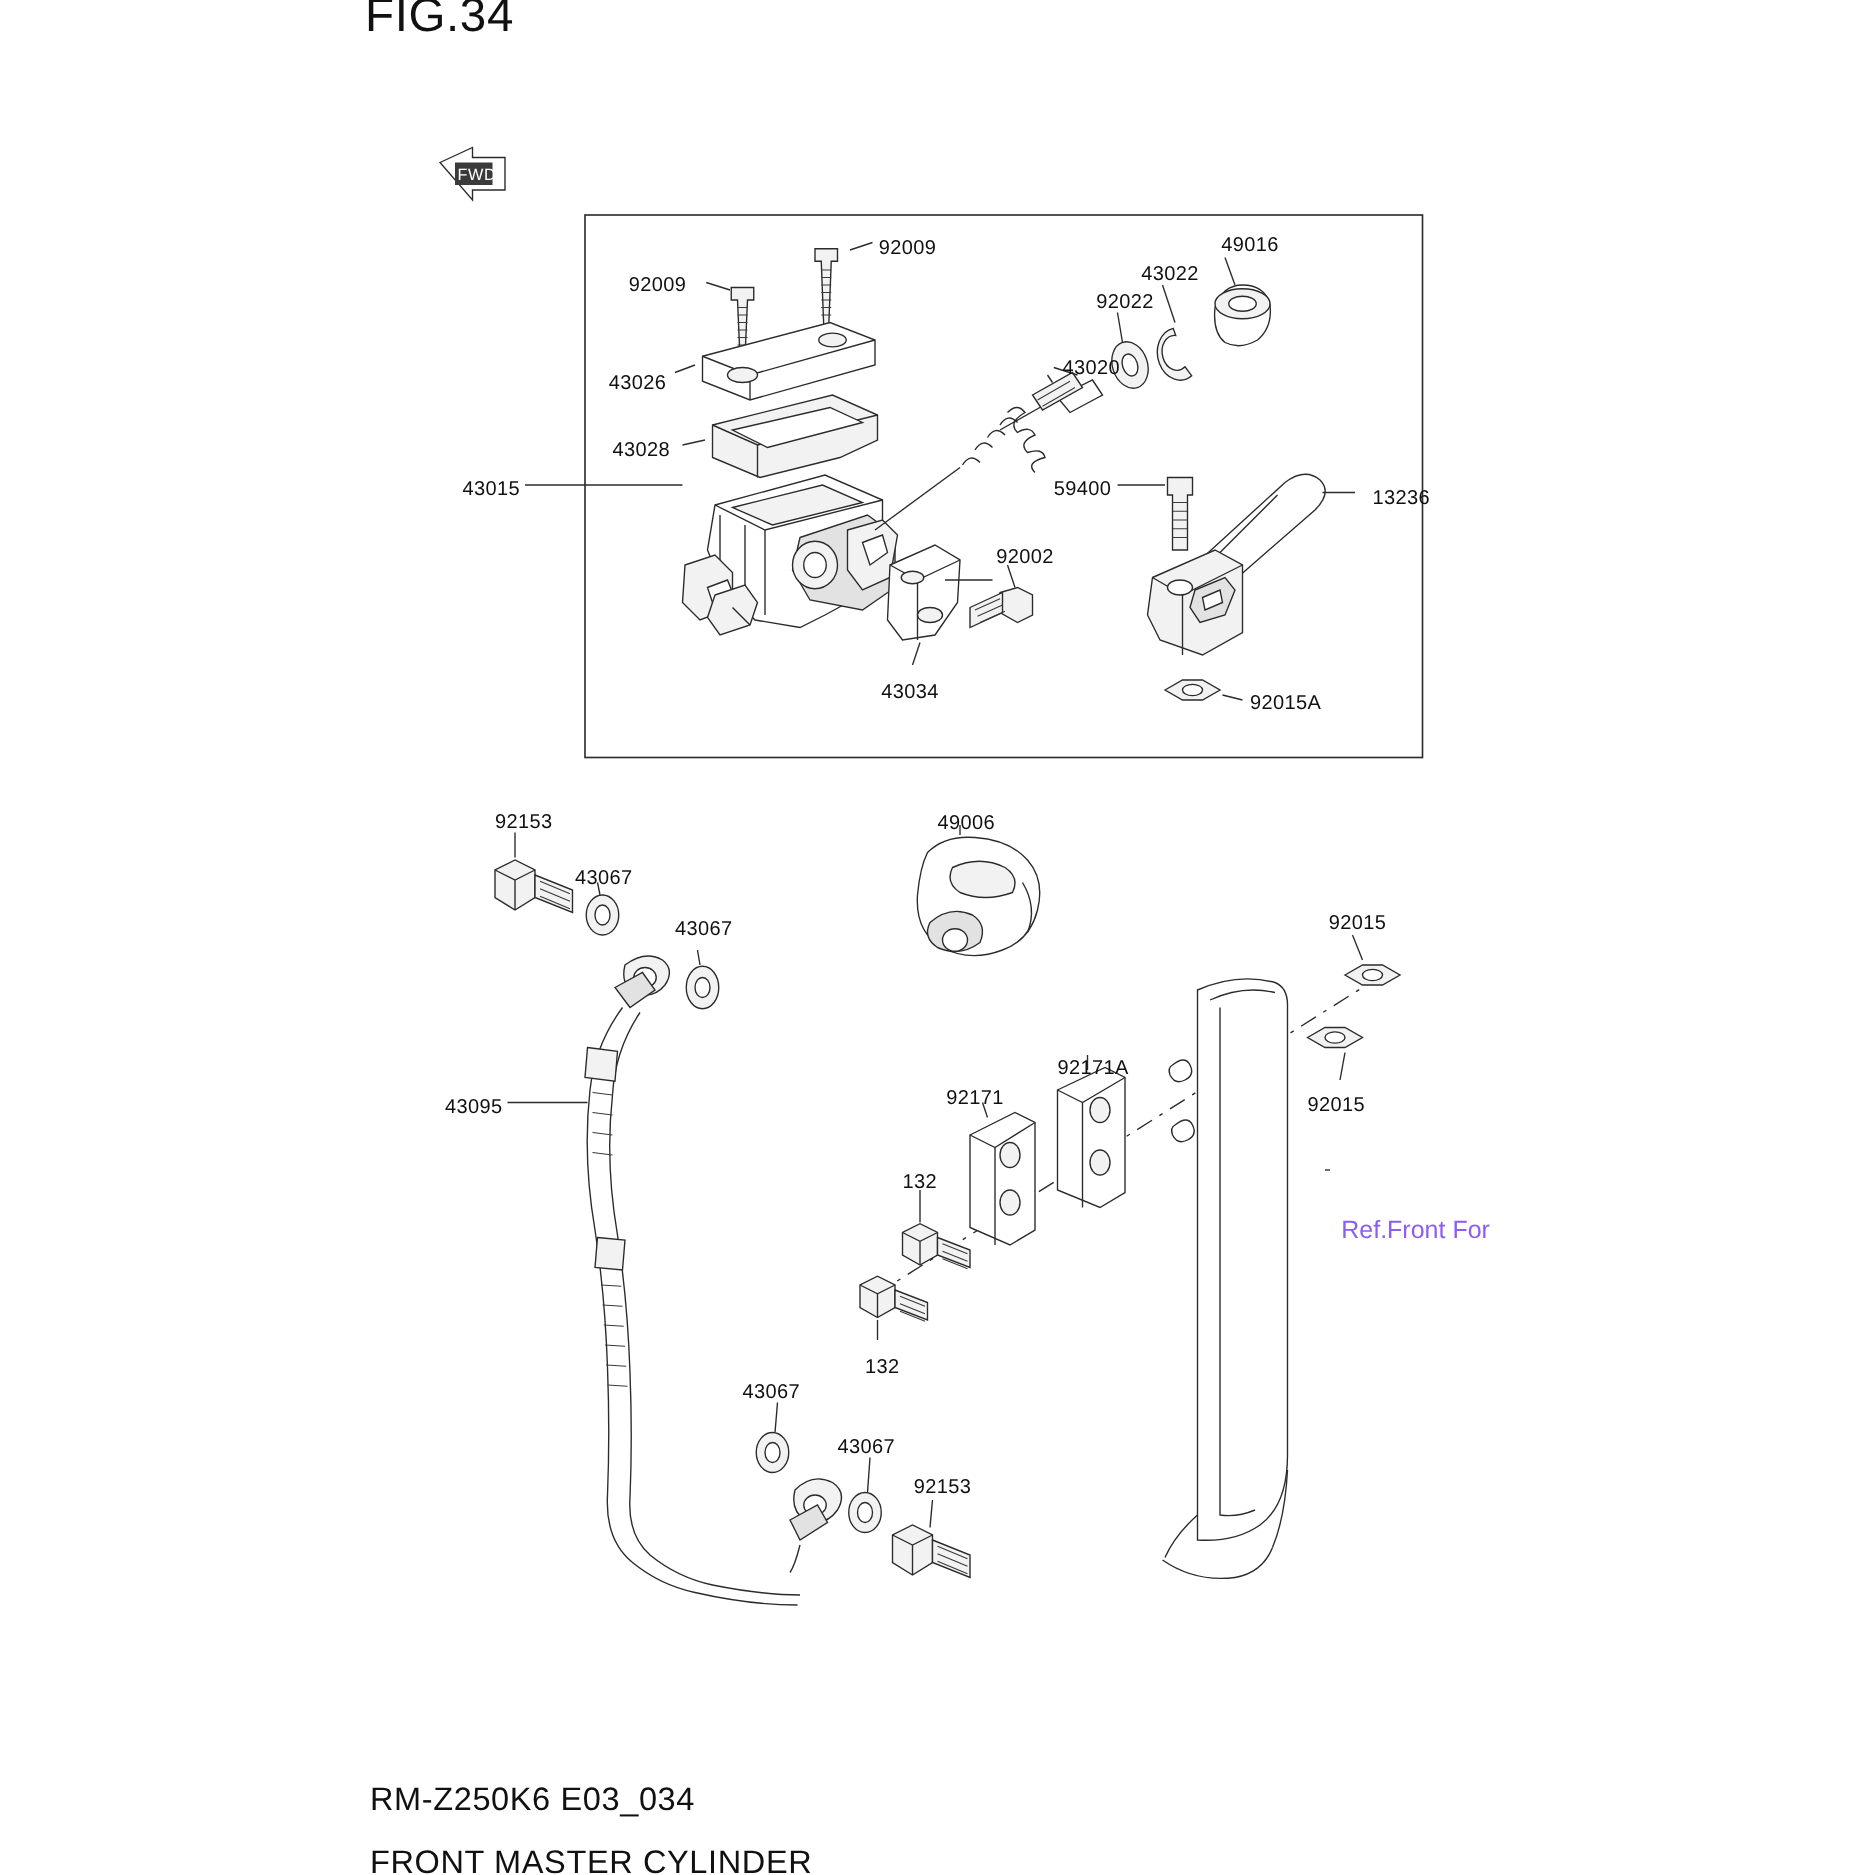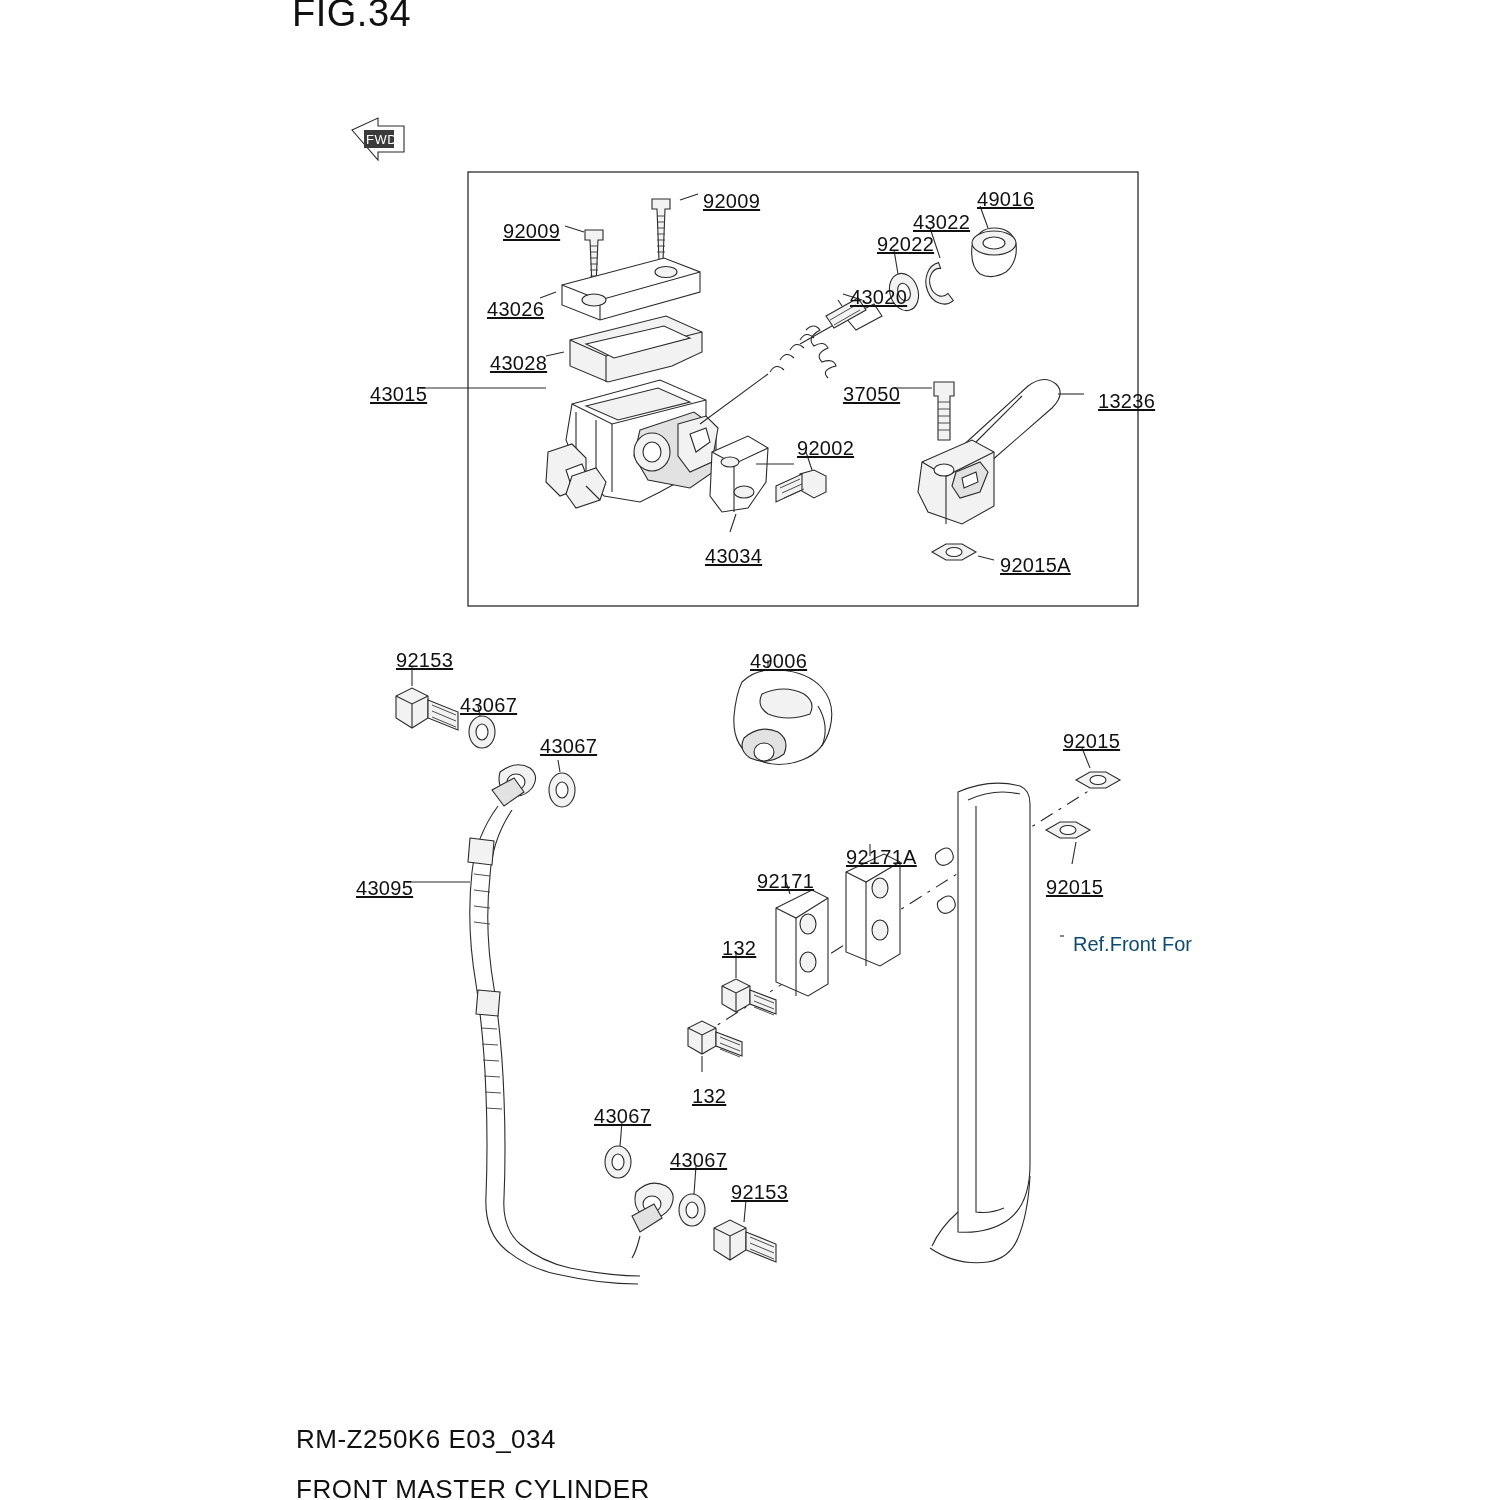--- a/index.html
+++ b/index.html
@@ -41,31 +41,31 @@
     position: absolute;
     left: 296px;
     top: 1474px;
     font-size: 26px;
     letter-spacing: 0.5px;
     color: #111;
     white-space: nowrap;
   }
   .callout {
     position: absolute;
+    font-size: 16px;
+    color: #111;
+    white-space: nowrap;
+    letter-spacing: 0.3px;
+  }
+  .ref-label {
+    position: absolute;
     font-size: 20px;
-    color: #111;
-    white-space: nowrap;
-    letter-spacing: 0.3px;
-    text-decoration: underline;
-  }
-  .ref-label {
-    position: absolute;
-    font-size: 20px;
-    color: #0c4a6e;
-    white-space: nowrap;
+    color: #8b5cf6;
+    white-space: nowrap;
+    margin-top: 40px;
   }
   svg.art {
     position: absolute;
     left: 0;
     top: 0;
     width: 1500px;
     height: 1500px;
     pointer-events: none;
   }
   .ln { stroke: #2b2b2b; stroke-width: 1.1; fill: none; }
@@ -362,21 +362,21 @@
 
   <div class="callout" style="left:703px; top:190px;">92009</div>
   <div class="callout" style="left:503px; top:220px;">92009</div>
   <div class="callout" style="left:977px; top:188px;">49016</div>
   <div class="callout" style="left:913px; top:211px;">43022</div>
   <div class="callout" style="left:877px; top:233px;">92022</div>
   <div class="callout" style="left:487px; top:298px;">43026</div>
   <div class="callout" style="left:804px; top:286px;margin-left:46px;">43020</div>
   <div class="callout" style="left:490px; top:352px;">43028</div>
   <div class="callout" style="left:370px; top:383px;">43015</div>
-  <div class="callout" style="left:843px; top:383px;">37050</div>
+  <div class="callout" style="left:843px; top:383px;">59400</div>
   <div class="callout" style="left:1098px; top:390px;">13236</div>
   <div class="callout" style="left:797px; top:437px;">92002</div>
   <div class="callout" style="left:705px; top:545px;">43034</div>
   <div class="callout" style="left:1000px; top:554px;">92015A</div>
   <div class="callout" style="left:396px; top:649px;">92153</div>
   <div class="callout" style="left:750px; top:650px;">49006</div>
   <div class="callout" style="left:460px; top:694px;">43067</div>
   <div class="callout" style="left:1063px; top:730px;">92015</div>
   <div class="callout" style="left:540px; top:735px;">43067</div>
   <div class="callout" style="left:846px; top:846px;">92171A</div>

